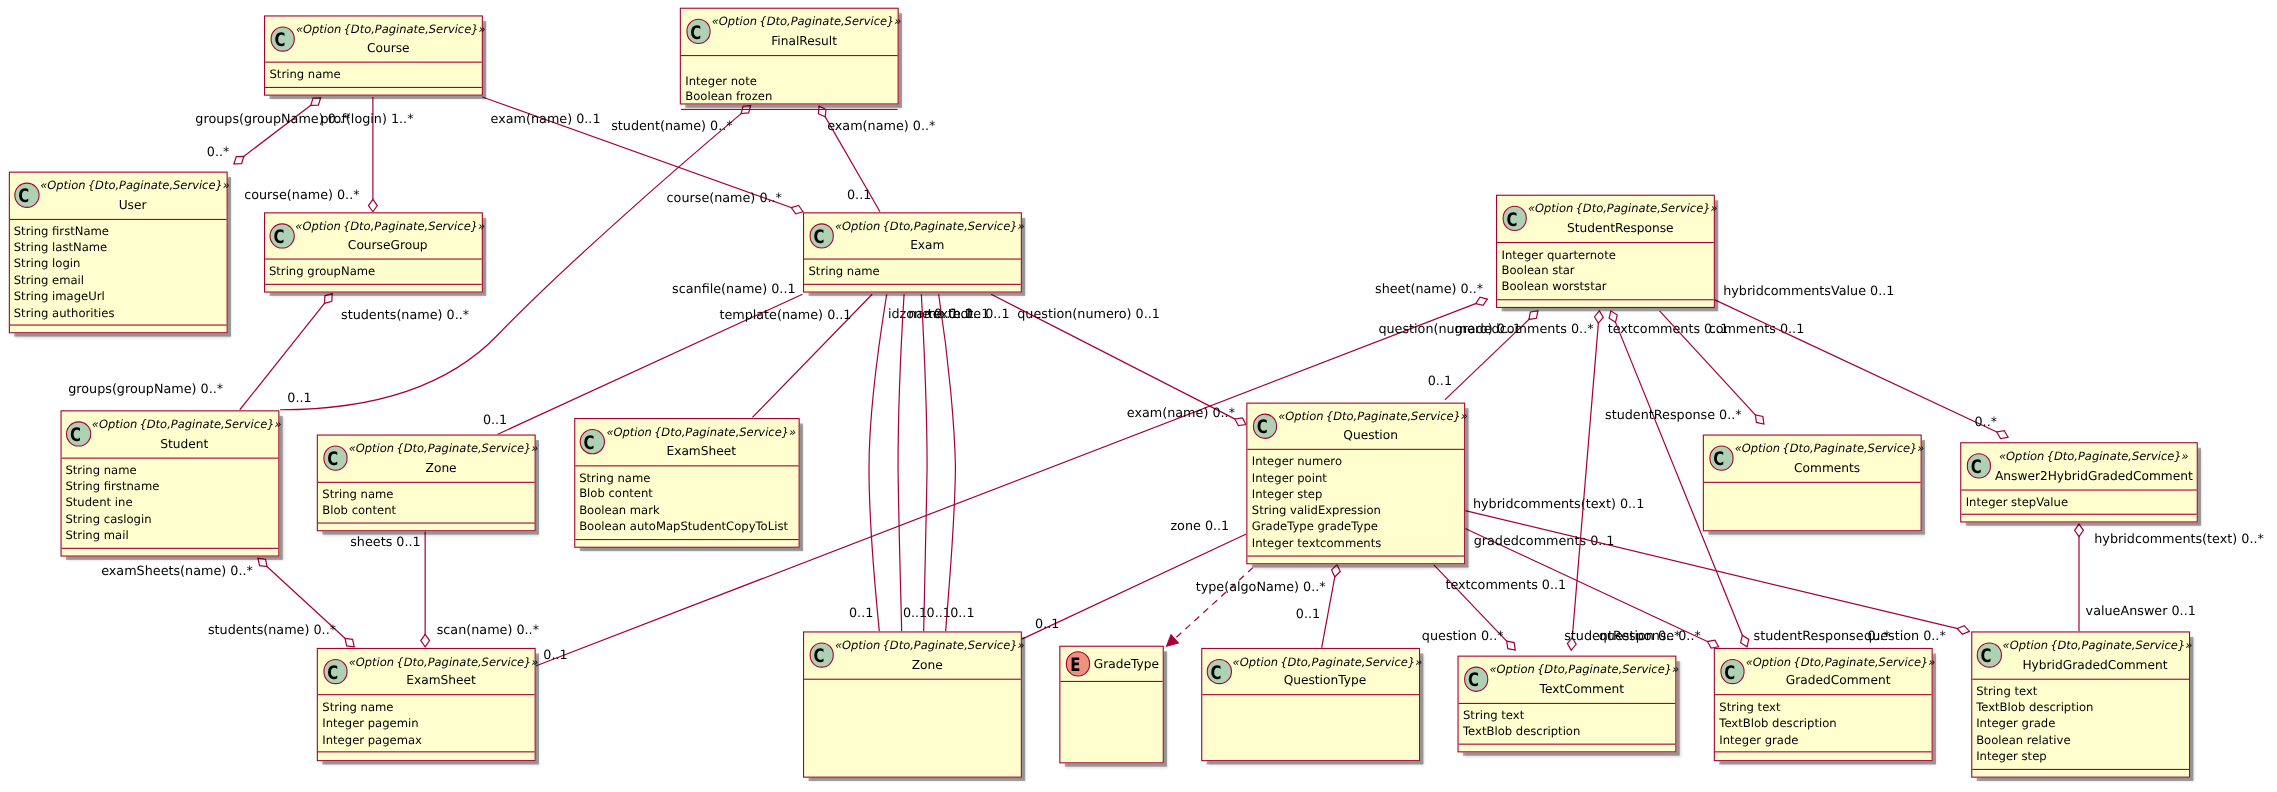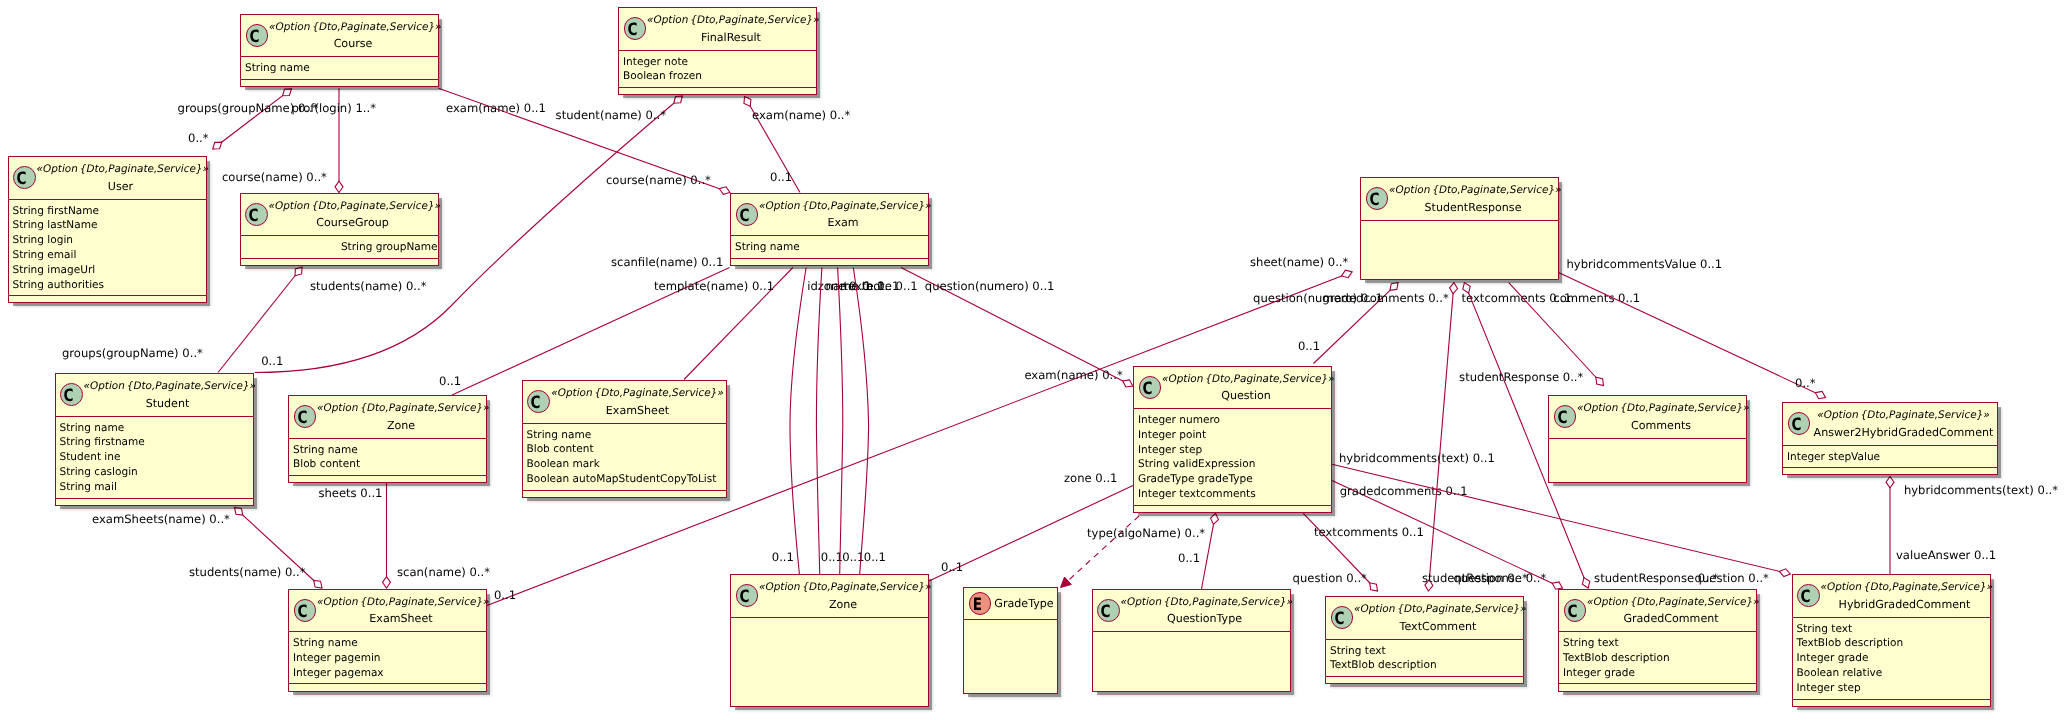--- a/index.html
+++ b/index.html
@@ -215,21 +215,21 @@
 <div class="node" style="left:618px;top:7px;width:199px;height:88.2px;">
       <div class="hdr" style="height:42.6px;">
         <span class="icon c">
           <span>C</span>
         </span>
         <div class="hdrtext">
           <span class="ster">«Option {Dto,Paginate,Service}»</span>
           <span class="cname">FinalResult</span>
         </div>
       </div>
-      <div class="attrs" style="height:37.6px;">
+      <div class="attrs" style="height:37.6px;margin-top:12px;">
         <div>Integer note</div>
         <div>Boolean frozen</div>
       </div>
       <div class="meth"></div>
     </div>
 <div class="node" style="left:7.5px;top:156px;width:199px;height:147.4px;">
       <div class="hdr" style="height:42.6px;">
         <span class="icon c">
           <span>C</span>
         </span>
@@ -251,21 +251,21 @@
 <div class="node" style="left:239.5px;top:192.5px;width:199px;height:73.4px;">
       <div class="hdr" style="height:42.6px;">
         <span class="icon c">
           <span>C</span>
         </span>
         <div class="hdrtext">
           <span class="ster">«Option {Dto,Paginate,Service}»</span>
           <span class="cname">CourseGroup</span>
         </div>
       </div>
-      <div class="attrs" style="height:22.8px;text-align:right;">
+      <div class="attrs" style="height:22.8px;">
         <div>String groupName</div>
       </div>
       <div class="meth"></div>
     </div>
 <div class="node" style="left:730px;top:192.5px;width:199px;height:73.4px;">
       <div class="hdr" style="height:42.6px;">
         <span class="icon c">
           <span>C</span>
         </span>
         <div class="hdrtext">
@@ -280,20 +280,25 @@
     </div>
 <div class="node" style="left:1360px;top:177px;width:199px;height:103.0px;">
       <div class="hdr" style="height:42.6px;">
         <span class="icon c">
           <span>C</span>
         </span>
         <div class="hdrtext">
           <span class="ster">«Option {Dto,Paginate,Service}»</span>
           <span class="cname">StudentResponse</span>
         </div>
+      </div>
+      <div class="attrs" style="height:52.400000000000006px;">
+        <div>Integer quarternote</div>
+        <div>Boolean star</div>
+        <div>Boolean worststar</div>
       </div>
       <div class="meth"></div>
     </div>
 <div class="node" style="left:54.5px;top:373px;width:199px;height:132.6px;">
       <div class="hdr" style="height:42.6px;">
         <span class="icon c">
           <span>C</span>
         </span>
         <div class="hdrtext">
           <span class="ster">«Option {Dto,Paginate,Service}»</span>

